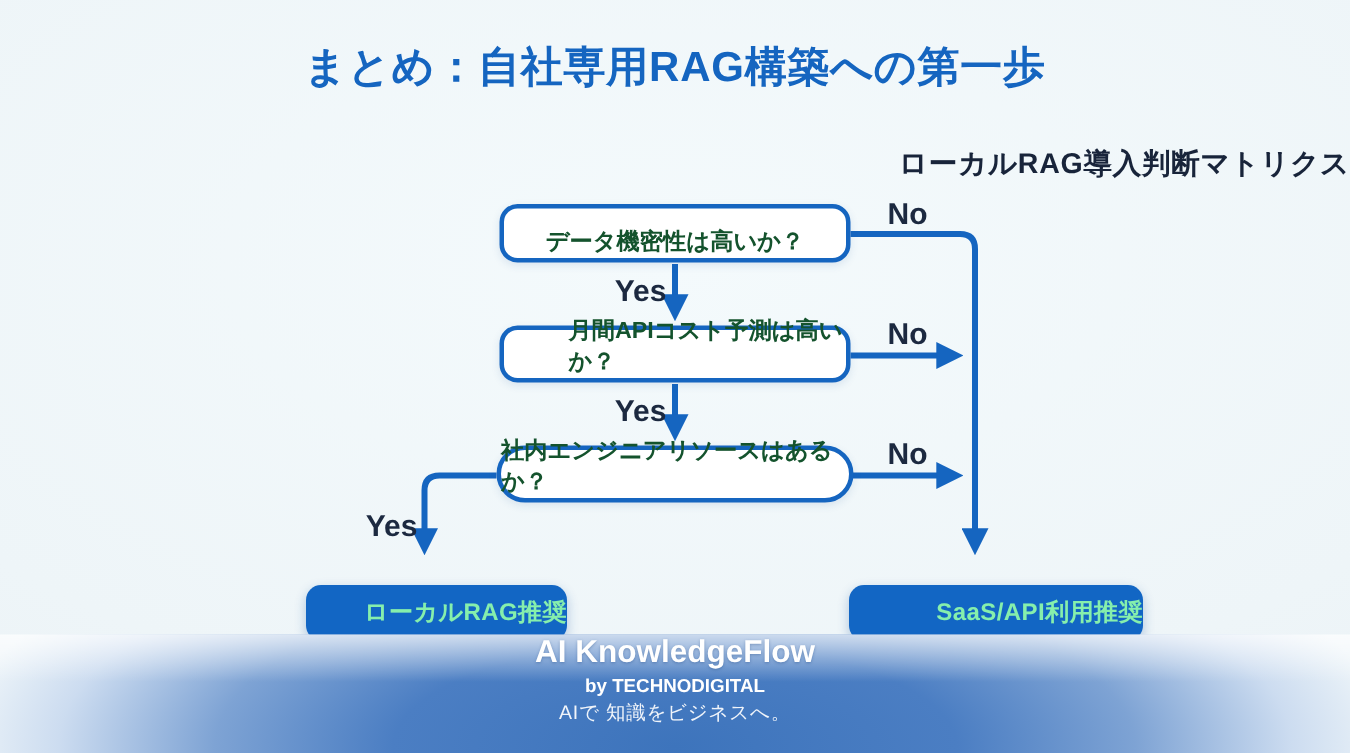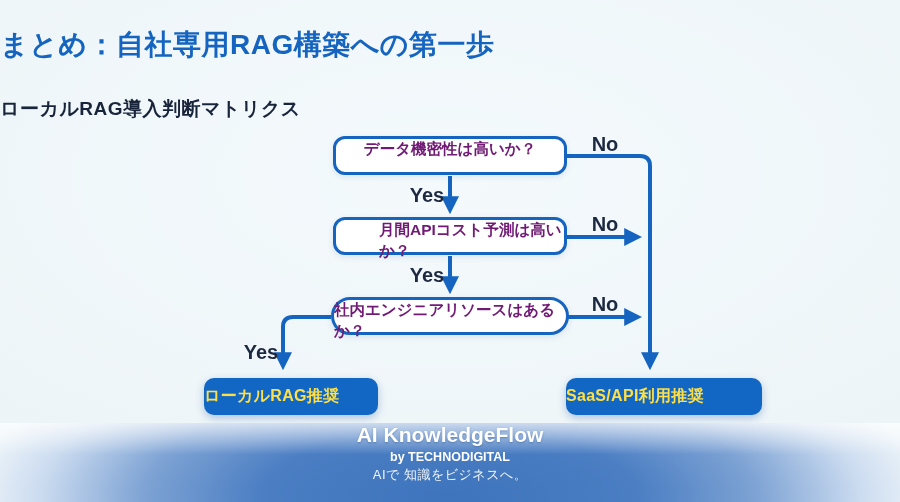--- a/index.html
+++ b/index.html
@@ -3,55 +3,56 @@
 <meta charset="utf-8">
 <style>
   html,body{margin:0;padding:0;background:#dfe6ec;}
   .stage{
     position:relative;width:900px;height:502px;overflow:hidden;
     font-family:"Liberation Sans","DejaVu Sans",sans-serif;
     background:radial-gradient(120% 110% at 50% 35%, #f4fafc 0%, #eef5f8 55%, #e8eef4 100%);
   }
   .page-title{
     position:absolute;left:0;right:0;top:26px;margin:0;
-    text-align:left;font-size:28px;font-weight:700;letter-spacing:.5px;
+    text-align:center;font-size:28px;font-weight:700;letter-spacing:.5px;
     color:#1565c0;
   }
   .subtitle{
     position:absolute;left:0;right:0;top:96px;margin:0;
-    text-align:left;font-size:19px;font-weight:700;letter-spacing:.5px;
+    text-align:right;font-size:19px;font-weight:700;letter-spacing:.5px;
     color:#18243a;
   }
   .connectors{position:absolute;left:0;top:0;width:900px;height:502px;pointer-events:none;}
   .qbox{
     position:absolute;box-sizing:border-box;
     background:#ffffff;border:3.5px solid #1565c0;border-radius:12px;
-    display:flex;align-items:flex-start;justify-content:center;
-    font-size:15.5px;font-weight:700;color:#701a75;
+    display:flex;align-items:flex-end;justify-content:center;
+    font-size:15.5px;font-weight:700;color:#14532d;
     box-shadow:0 2px 6px rgba(30,80,150,.12);
   }
   .qbox.q1{left:333px;top:136px;width:234px;height:39px;}
   .qbox.q2{left:333px;top:217px;width:234px;height:38px;padding-left:43px;}
   .qbox.q3{left:331px;top:297px;width:238px;height:38px;border-radius:19px;}
   .edge-lbl{
     position:absolute;transform:translate(-50%,-50%);
     font-size:20px;font-weight:700;color:#1c2940;white-space:nowrap;
   }
   .yes1{left:427px;top:195px;}
   .yes2{left:427px;top:275px;}
   .yes3{left:261px;top:352px;}
   .no1{left:605px;top:144px;}
   .no2{left:605px;top:224px;}
   .no3{left:605px;top:304px;}
   .result{
     position:absolute;box-sizing:border-box;
     background:#1266c4;border-radius:10px;
-    display:flex;align-items:center;justify-content:flex-start;
-    font-size:16px;font-weight:700;color:#fde047;letter-spacing:.3px;
+    display:flex;align-items:center;justify-content:flex-end;
+    font-size:16px;font-weight:700;color:#86efac;letter-spacing:.3px;
     box-shadow:0 3px 8px rgba(18,80,160,.30);
+    margin-top:12px;
   }
   .result.left{left:204px;top:378px;width:174px;height:37px;}
   .result.right{left:566px;top:378px;width:196px;height:37px;}
   .footer{
     position:absolute;left:0;right:0;bottom:0;height:79px;
     display:flex;flex-direction:column;align-items:center;
     box-sizing:border-box;
     background:
       linear-gradient(180deg, rgba(255,255,255,.70) 0%, rgba(255,255,255,0) 40%),
       radial-gradient(55% 230% at 50% 95%, #3d74bc 0%, #4b7ec3 38%, #7ea3d4 62%, #ccdcf0 83%, #eef5f9 97%);

